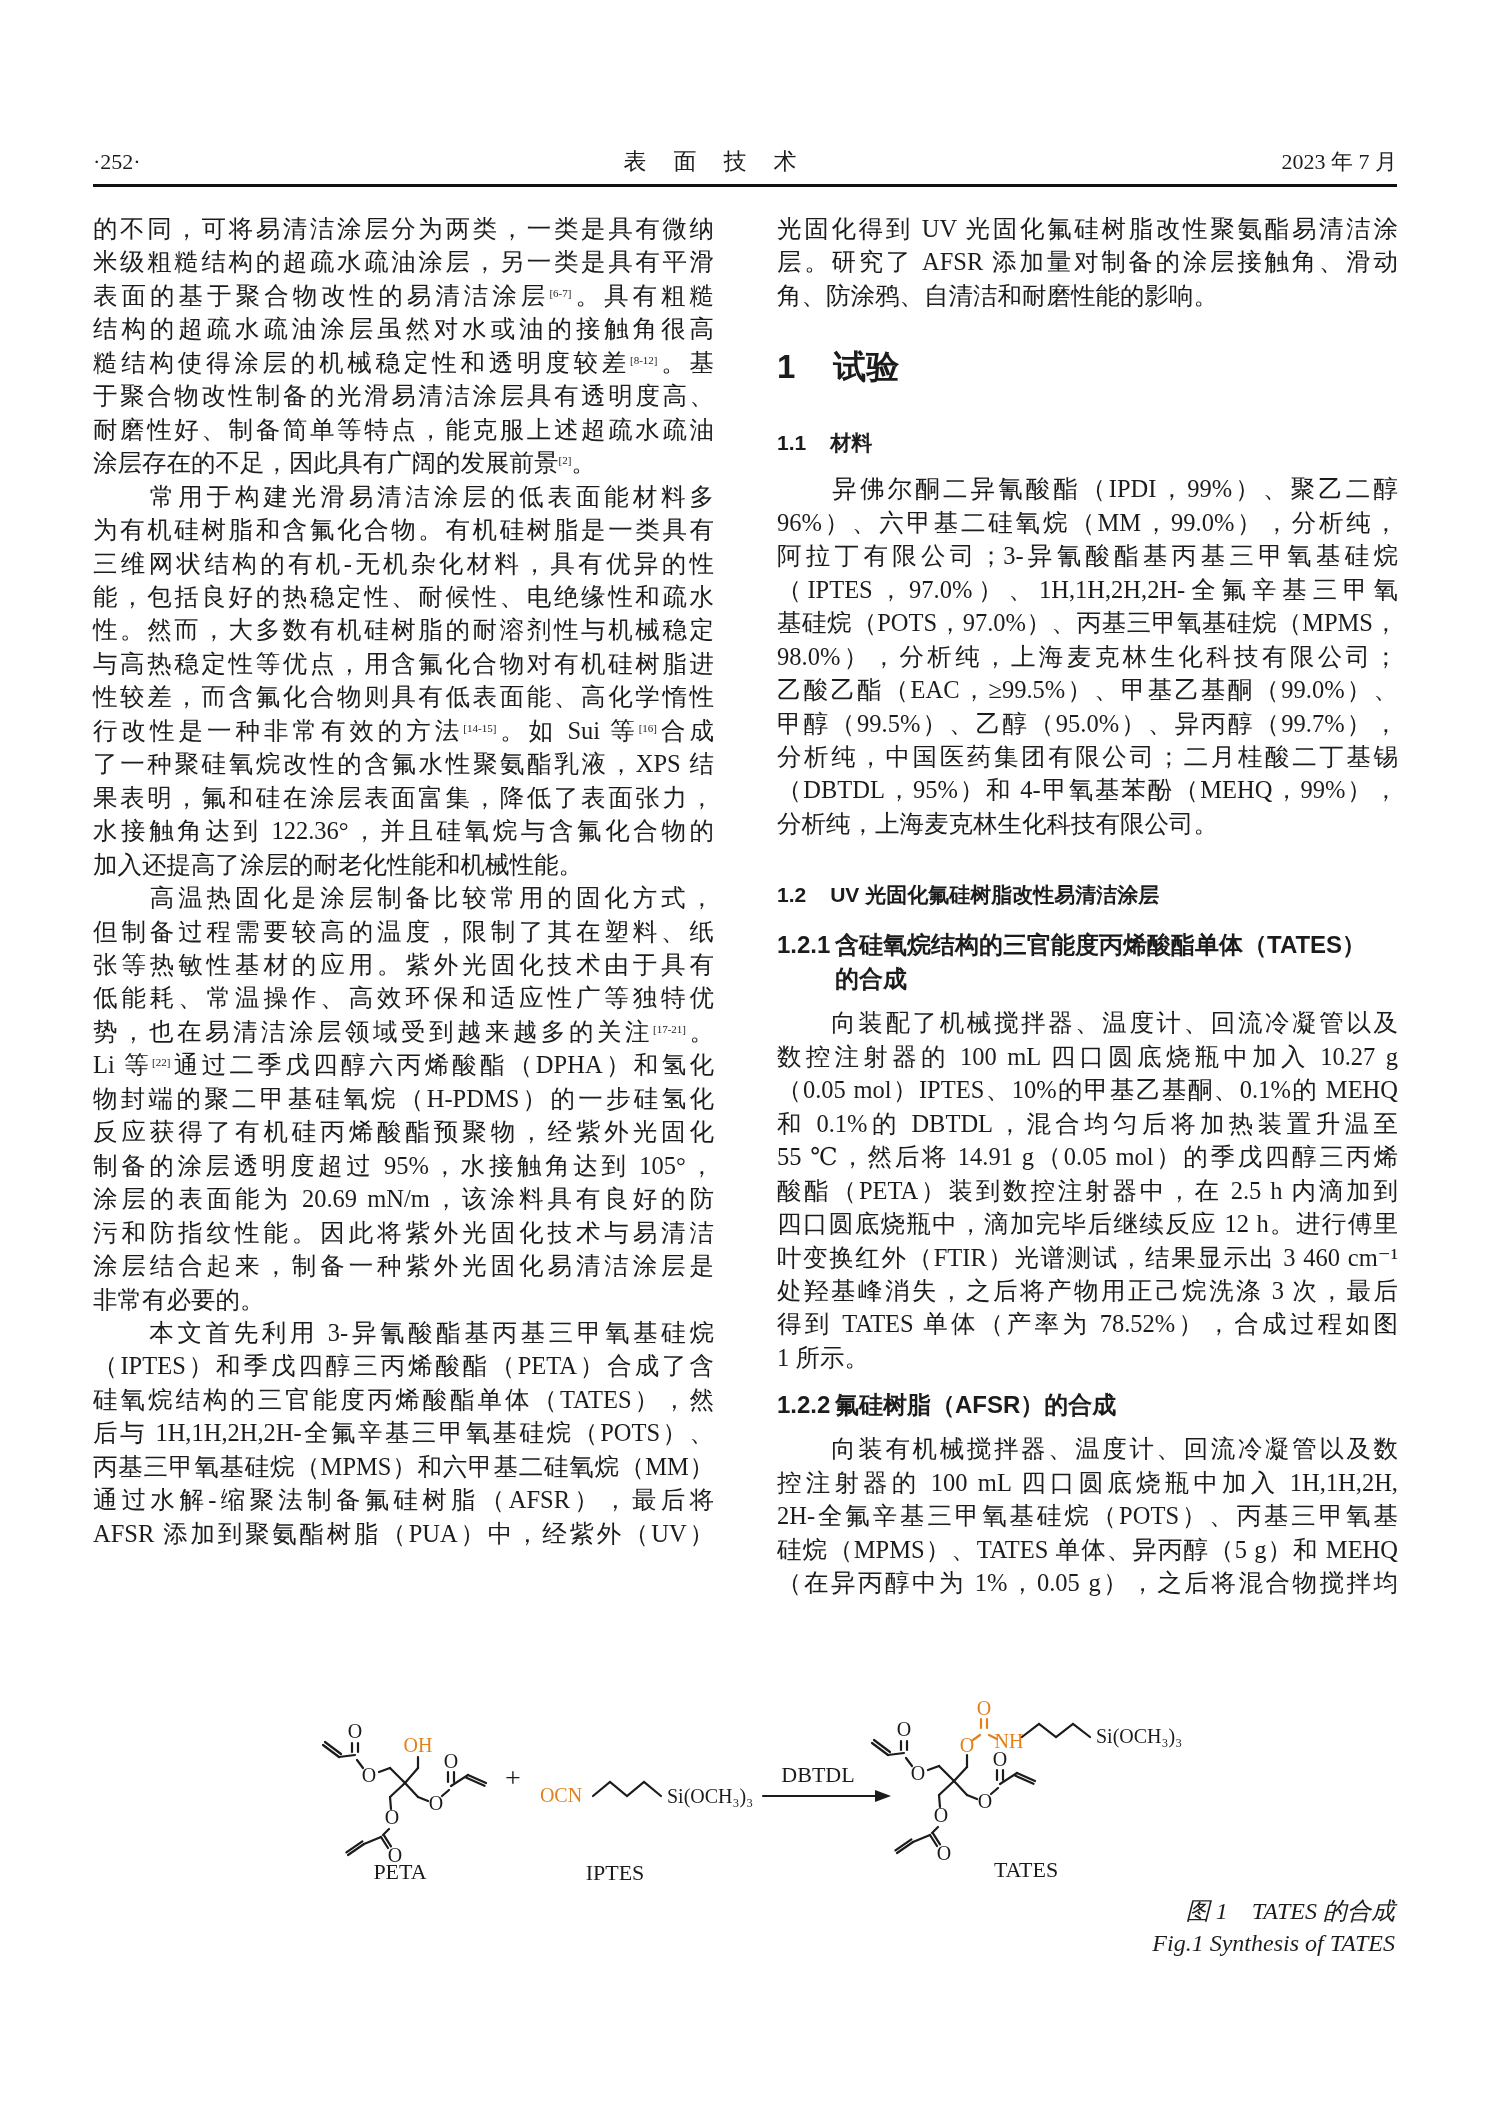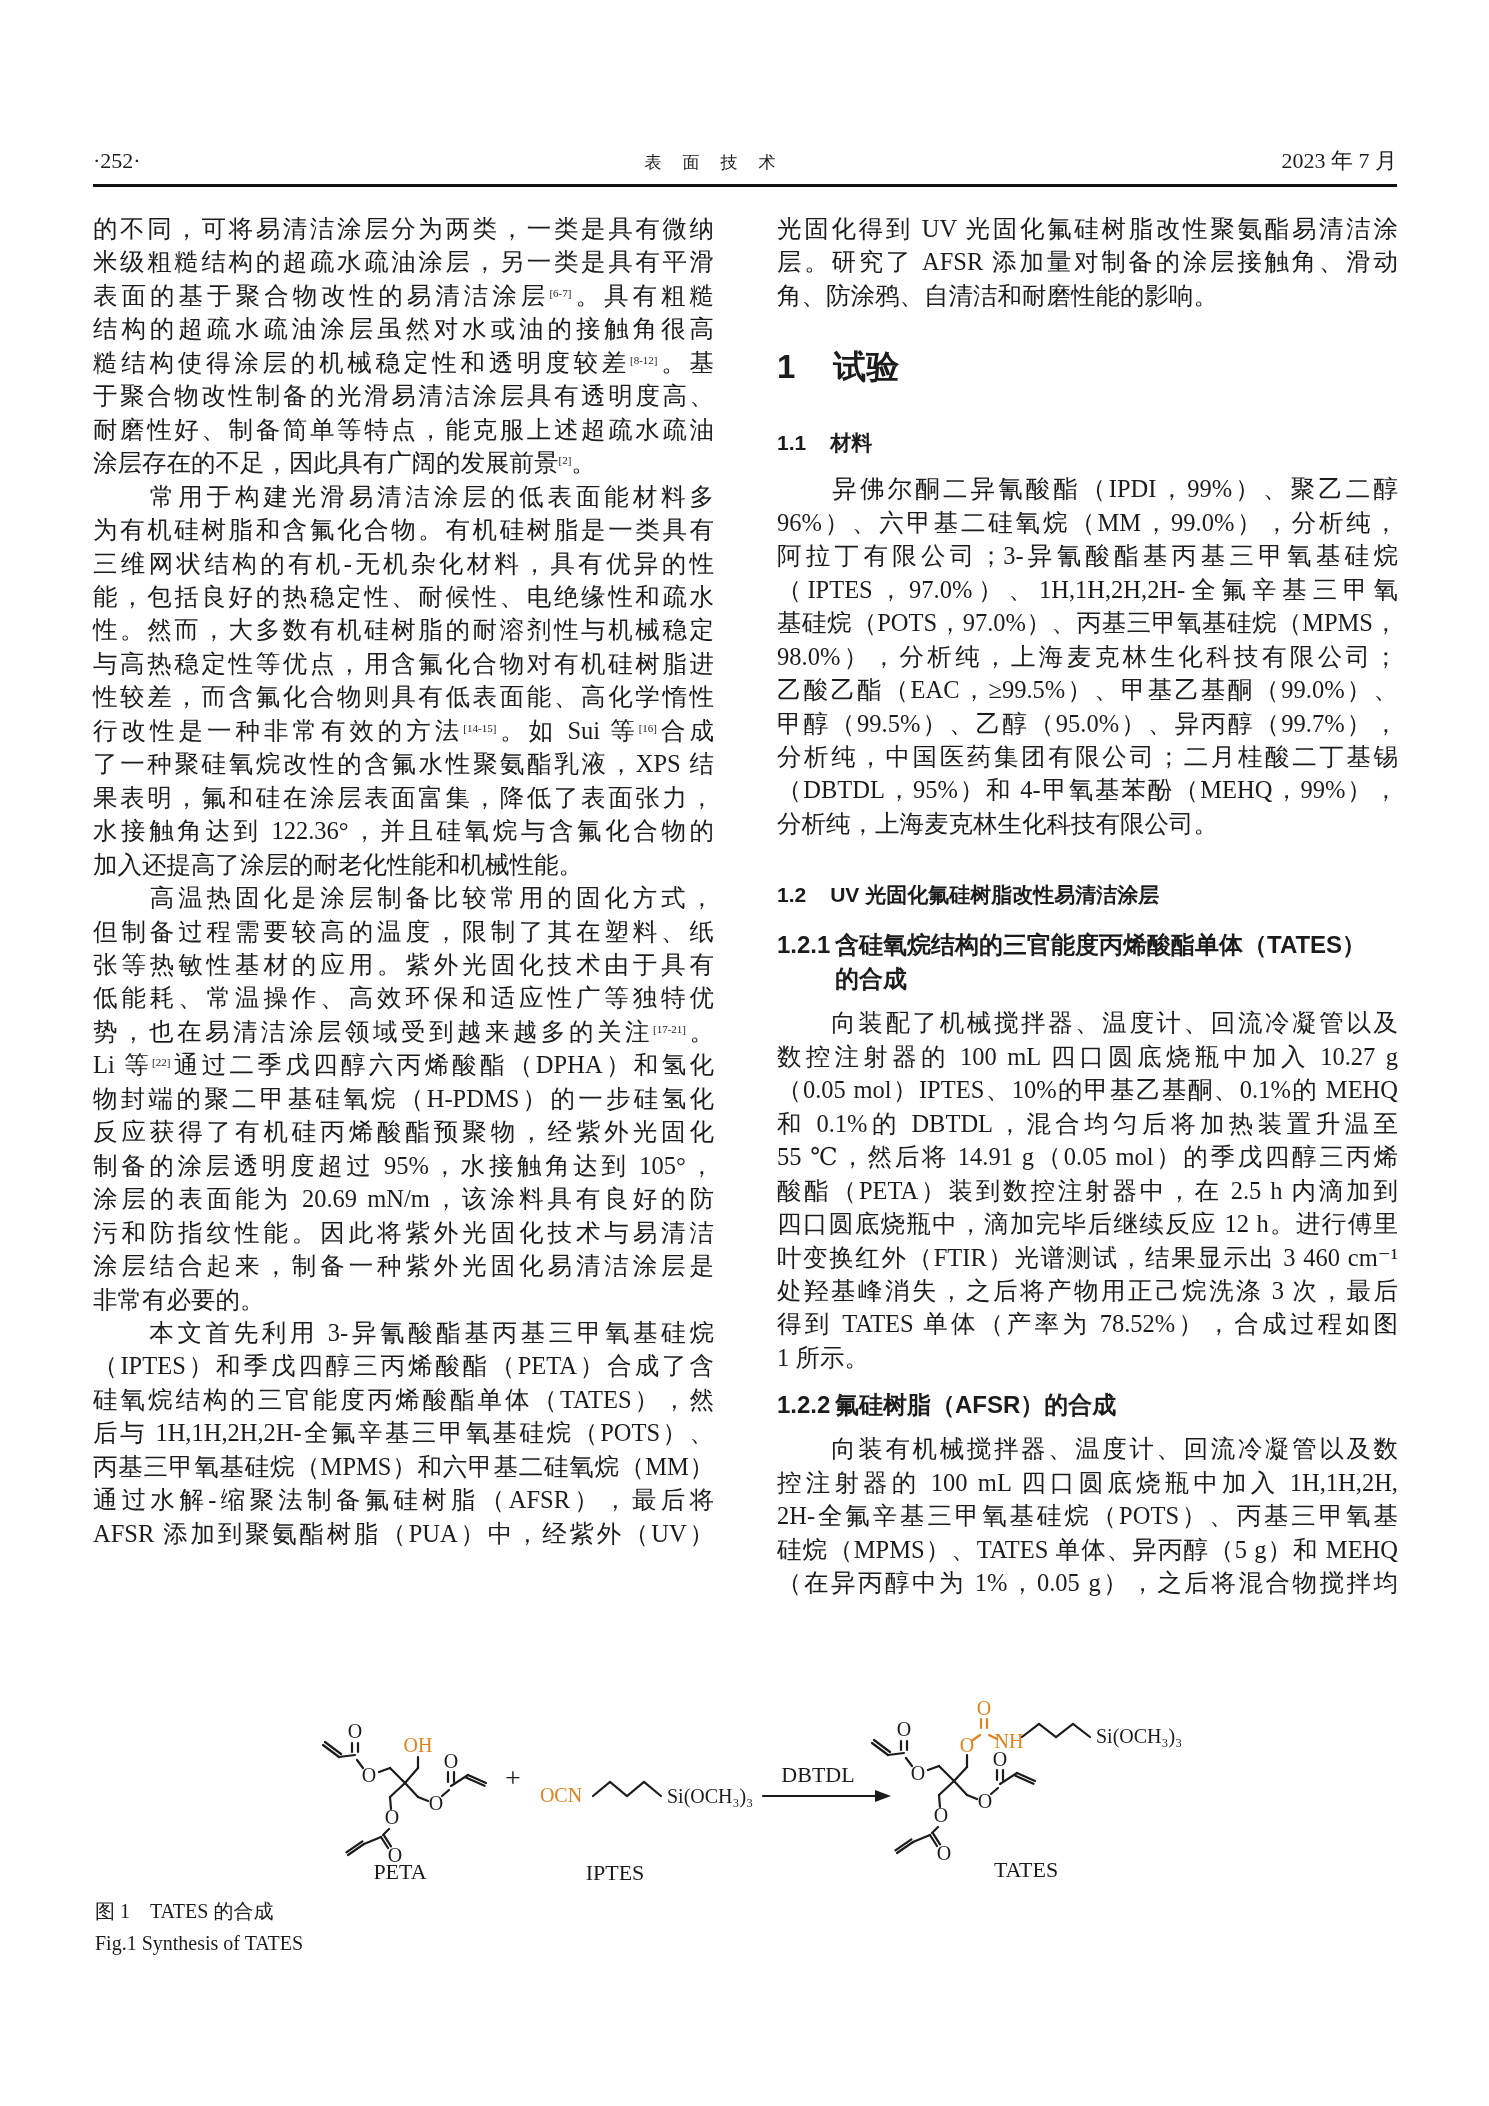--- a/index.html
+++ b/index.html
@@ -6,21 +6,21 @@
   body{
     width:1489px;height:2106px;background:#ffffff;position:relative;
     font-family:"Liberation Serif","DejaVu Serif",serif;color:#1c1c1c;
     overflow:hidden;
   }
   .header{
     position:absolute;top:146px;left:93px;width:1304px;
     display:flex;justify-content:space-between;align-items:baseline;
     font-size:22px;
   }
-  .journal{font-size:17px;letter-spacing:2px;}
+  .journal{font-size:23px;letter-spacing:2px;}
   .rule{position:absolute;top:184px;left:93px;width:1304px;height:3px;background:#111;}
   .col{
     position:absolute;top:212px;width:621px;
     font-size:24.5px;line-height:33.45px;
   }
   .col-left{left:93px;}
   .col-right{left:777px;}
   .para{margin:0;}
   .ln{text-align:justify;text-align-last:justify;}
   .ln.end{text-align-last:left;font-family:Liberation Serif, serif;}
@@ -29,21 +29,21 @@
       font-size:33px;line-height:42px;margin:34px 0 0 0;}
   .h1 .num{margin-right:38px;}
   .h2{font-family:"Liberation Sans","DejaVu Sans",sans-serif;font-weight:bold;
       font-size:21px;line-height:38px;margin:36px 0 10px 0;}
   .h2 .num{margin-right:24px;}
   .h3{font-family:"Liberation Sans","DejaVu Sans",sans-serif;font-weight:bold;
       font-size:24px;line-height:34px;margin:14px 0 10px 0;position:relative;padding-left:58px;}
   .h3 .num{position:absolute;left:0;top:0;}
   .figure{position:absolute;left:95px;top:1690px;width:1300px;}
   .figure svg{display:block;overflow:visible;}
-  .figcap{width:100%;text-align:left;font-size:20px;line-height:30px;margin-top:6px;}
+  .figcap{width:100%;text-align:right;font-size:24px;line-height:30px;margin-top:6px;font-style:italic;}
   .figcap.en{margin-top:2px;}
   .bond{stroke:#1b1b1b;stroke-width:2.2;stroke-linecap:round;fill:none;}
   .bond.orange{stroke:#e2811c;}
   text.atom{font-family:"Liberation Serif","DejaVu Serif",serif;font-size:20px;fill:#1b1b1b;}
   text.atom.orange{fill:#e2811c;}
   text.mol-label{font-family:"Liberation Serif","DejaVu Serif",serif;font-size:22px;fill:#1b1b1b;}
   text.plus{font-family:"Liberation Serif","DejaVu Serif",serif;font-size:28px;fill:#1b1b1b;}
 </style>
 </head>
 <body>

